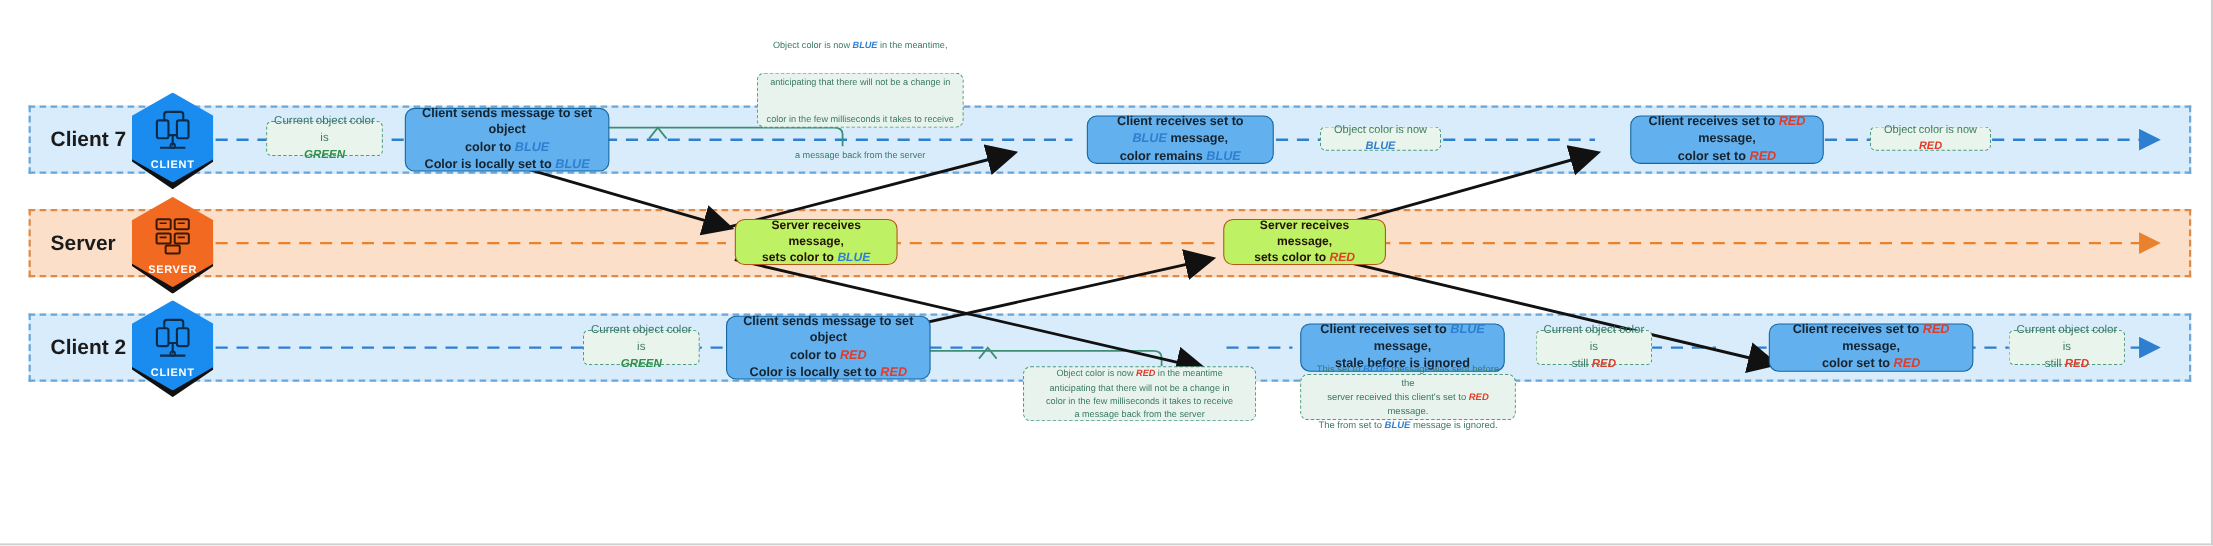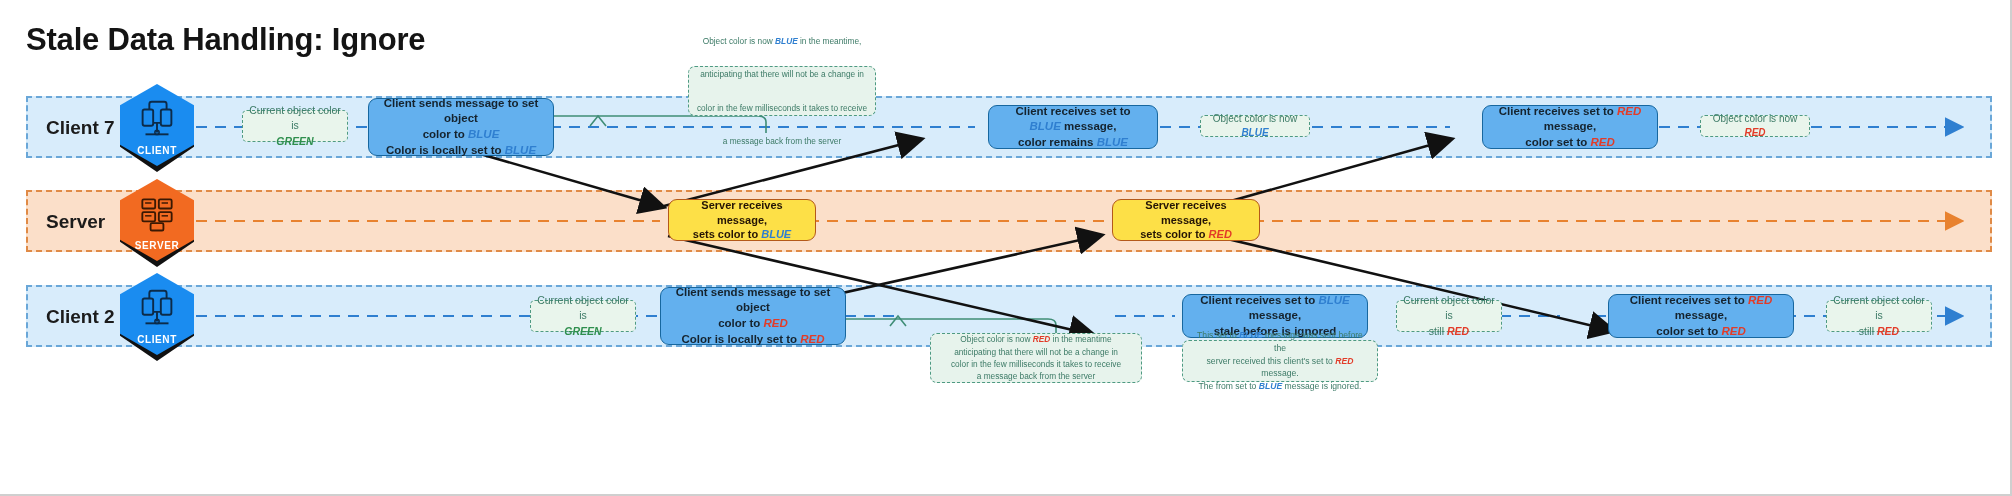--- a/index.html
+++ b/index.html
@@ -32,21 +32,21 @@
   .actor .glyph{position:absolute;left:0;top:6px;width:74px;height:58px;z-index:2;
        display:flex;align-items:center;justify-content:center;}
   .actor .cap{position:absolute;left:0;bottom:16px;width:74px;text-align:center;z-index:3;
        color:#fff;font-size:10px;font-weight:bold;letter-spacing:.6px;}
 
   
   .msgbox{position:absolute;box-sizing:border-box;border-radius:9px;
           display:flex;flex-direction:column;align-items:center;justify-content:center;
           text-align:center;font-weight:bold;line-height:1.35;padding:6px 10px;}
   .msgbox.blue{background:#63b0ee;border:1.6px solid #17679f;color:#15232e;}
-  .msgbox.orange{background:#fde047;border:1.6px solid #b4591a;color:#241405;}
+  .msgbox.orange{background:#bef264;border:1.6px solid #b4591a;color:#241405;}
   .msgbox .ln{display:block;width:100%;}
   .msgbox .gap{height:11px;}
 
   
   .note{position:absolute;box-sizing:border-box;border:1.4px dashed #4e9a82;
         background:#e9f5ec;border-radius:5px;color:#3c7a66;
         display:flex;flex-direction:column;align-items:center;justify-content:center;
         text-align:center;line-height:1.45;padding:3px 6px;}
   .note .ln{display:block;width:100%;}
 
@@ -61,21 +61,20 @@
   .r{color:#e23b28;font-style:italic;font-weight:bold;}
   .g{color:#2f8f4e;font-style:italic;font-weight:bold;}
 
   svg.overlay{position:absolute;left:0;top:0;width:2012px;height:496px;pointer-events:none;}
 </style>
 </head>
 <body>
 
 <div id="page">
 
-  <div class="title">Stale Data Handling: Ignore</div>
 
   <div class="lane client" style="left:26px;top:96px;width:1966px;height:62px;"></div>
   <div class="lane server" style="left:26px;top:190px;width:1966px;height:62px;"></div>
   <div class="lane client" style="left:26px;top:285px;width:1966px;height:62px;"></div>
 
   <div class="lane-label" style="left:46px;top:117px;">Client 7</div>
   <div class="lane-label" style="left:46px;top:211px;">Server</div>
   <div class="lane-label" style="left:46px;top:306px;">Client 2</div>
 
   <div class="actor" style="left:120px;top:84px;">

